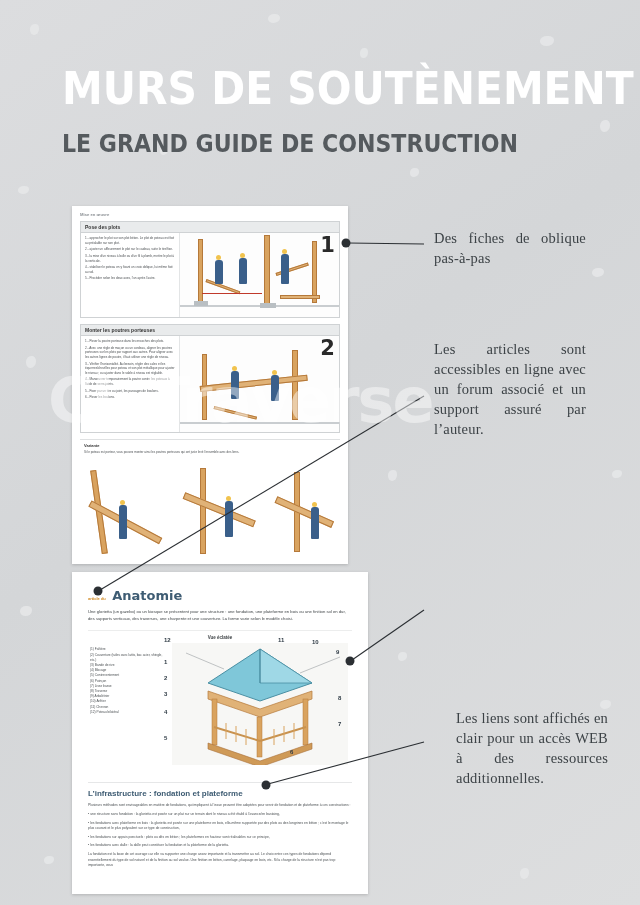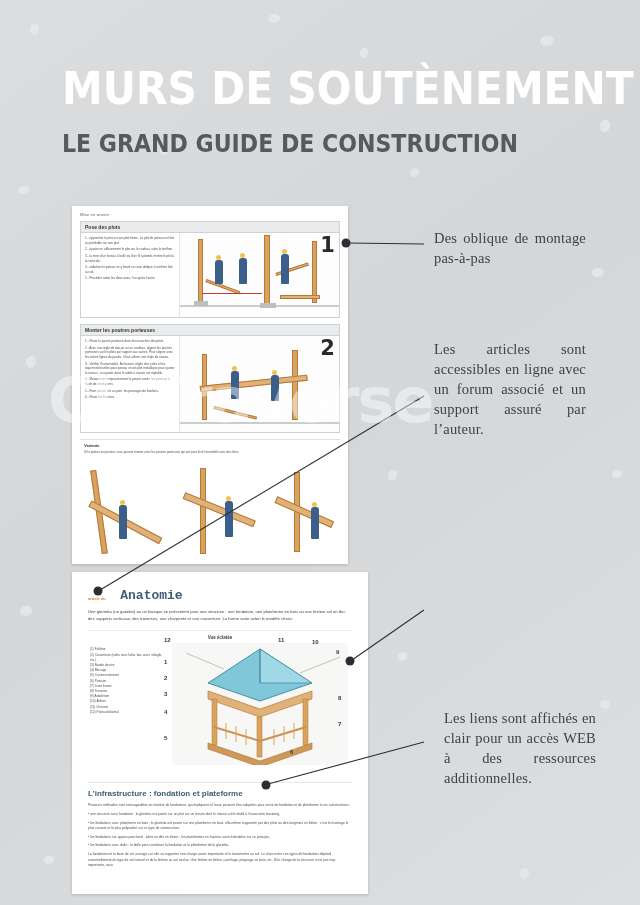--- a/index.html
+++ b/index.html
@@ -153,21 +153,21 @@
     font-size: 14.5px;
     line-height: 1.38;
     color: #3c4246;
     text-align: justify;
     text-align-last: justify;
     letter-spacing: .2px;
   }
   #annot-1 { left: 434px; top: 228px;  width: 152px; }
   #annot-2 { left: 434px; top: 339px;  width: 152px; }
   #annot-3 { left: 434px; top: 556px;  width: 152px; }
-  #annot-4 { left: 444px; top: 708px;  width: 152px; }
+  #annot-4 { left: 456px; top: 708px;  width: 152px; }
 
   
   #connectors { position:absolute; left:0; top:0; width:640px; height:905px; z-index:5; }
   .dot { fill:#2b2f33; }
   .ln  { stroke:#2b2f33; stroke-width:1.1; fill:none; }
 </style>
 </head>
 <body>
 
 <div id="page">
@@ -283,21 +283,21 @@
       <div class="worker-body" style="left:145px; top:35px; height:36px;"></div>
       <div class="worker-head" style="left:232px; top:36px;"></div>
       <div class="worker-body" style="left:231px; top:41px; height:32px;"></div>
     </div>
   </div>
 
   <div class="doc-page" id="doc-bot">
 
     <div style="padding:14px 16px 0 16px;">
       <span class="bp-tagline">article du</span>
-      <h3 class="bp-h1" style="margin-left:10px;font-family:Liberation Mono, monospace;">Anatomie</h3>
+      <h3 class="bp-h1" style="margin-left:2px;">Anatomie</h3>
       <p class="bp-para">Une glorietta (un gazebo) ou un kiosque se présentent pour une structure : une fondation, une plateforme en bois ou une finition sol en dur, des supports verticaux, des traverses, une charpente et une couverture. La forme varie selon le modèle choisi.</p>
     </div>
 
     <div style="position:relative; margin:8px 16px 0 16px; height:140px; border-top:1px solid #eceded; padding-top:4px;">
       <div class="vue-label">Vue éclatée</div>
 
       <div class="legend" style="position:absolute; left:2px; top:16px; width:74px;">
         <div>(1) Faîtière</div>
         <div>(2) Couverture (tuiles avec lattis, bac acier, shingle, etc.)</div>
         <div>(3) Bande de rive</div>
@@ -362,21 +362,21 @@
         <p style="margin:0 0 3px 0;">Plusieurs méthodes sont envisageables en matière de fondations, qui impliquent à l’issue peuvent être adoptées pour servir de fondation et de plateforme à ces constructions :</p>
         <p style="margin:0 0 3px 0;">• une structure sans fondation : la glorietta est posée sur un plat sur un terrain dont le niveau a été établi à l’avance/en bastaing,</p>
         <p style="margin:0 0 3px 0;">• les fondations avec plateforme en bois : la glorietta est posée sur une plateforme en bois, elle-même supportée par des plots ou des longrines en béton ; c’est le montage le plus courant et le plus polyvalent sur ce type de construction,</p>
         <p style="margin:0 0 3px 0;">• les fondations sur appuis ponctuels : plots ou dés en béton ; les plateformes en hauteur sont réalisables sur ce principe,</p>
         <p style="margin:0 0 3px 0;">• les fondations avec dalle : la dalle peut constituer la fondation et la plateforme de la glorietta.</p>
         <p style="margin:0;">La fondation est la base de cet ouvrage car elle va supporter une charge assez importante et la transmettre au sol. Le choix entre ces types de fondations dépend essentiellement du type de sol naturel et de la finition au sol voulue. Une finition en béton, carrelage, plaquage en bois, etc. Si la charge de la structure n’est pas trop importante, vous</p>
       </div>
     </div>
   </div>
 
-  <div class="annot" id="annot-1">Des oblique de montage pas-à-pas</div>
+  <div class="annot" id="annot-1">Des fiches de oblique pas-à-pas</div>
   <div class="annot" id="annot-2">Les articles sont accessibles en ligne avec un forum associé et un support assuré par l’auteur.</div>
   <div class="annot" id="annot-4">Les liens sont affichés en clair pour un accès WEB à des ressources additionnelles.</div>
 
   <svg id="connectors" viewBox="0 0 640 905">
 
     <line class="ln" x1="424" y1="244" x2="348" y2="243"></line>
     <circle class="dot" cx="346" cy="243" r="4.5"></circle>
 
     <line class="ln" x1="424" y1="396" x2="100" y2="590"></line>
     <circle class="dot" cx="98" cy="591" r="4.5"></circle>

